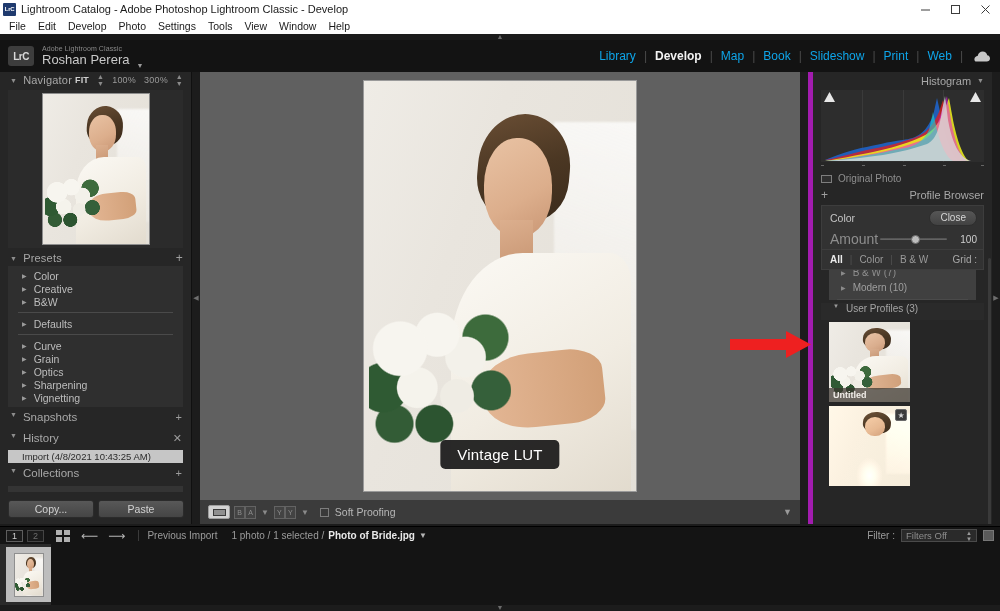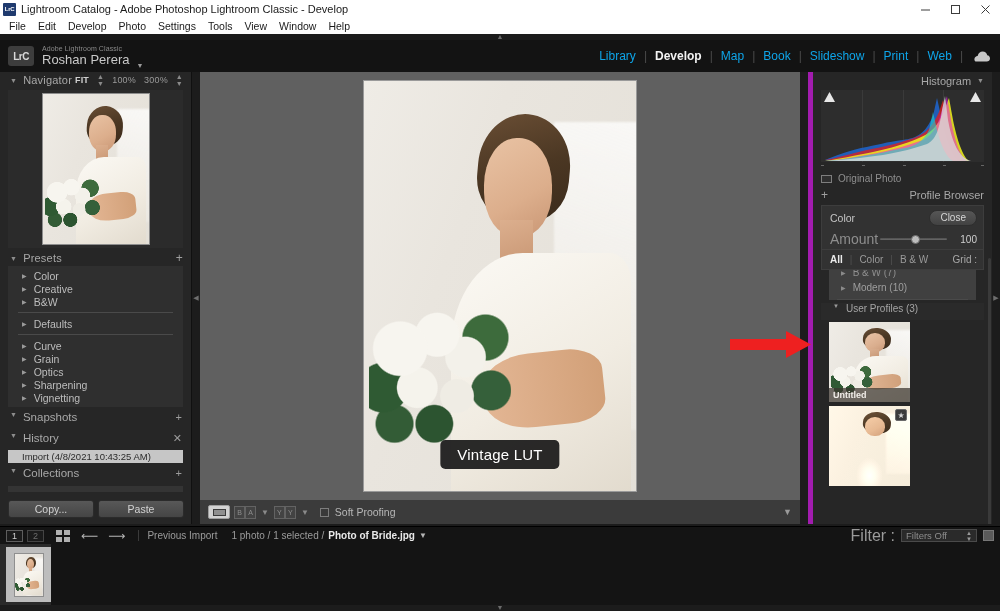--- a/index.html
+++ b/index.html
@@ -371,21 +371,21 @@
     width: 14px; height: 12px; margin: 0 6px 0 8px; display: grid;
     grid-template-columns: 1fr 1fr; grid-template-rows: 1fr 1fr; gap: 2px;
   }
   .fs-grid-icon i { background: #b0b0b0; }
   .fs-arrow { color: #b4b4b4; font-size: 12px; margin: 0 5px; line-height: 1; }
   .fs-vsep { width: 1px; height: 11px; background: #3b3b3b; margin: 0 8px; }
   .fs-src { font-size: 10px; color: #9b9b9b; }
   .fs-meta { font-size: 10px; color: #9b9b9b; margin-left: 14px; }
   .fs-file { color: #e8e8e8; font-weight: bold; }
   .fs-right { margin-left: auto; display: flex; align-items: center; gap: 6px; }
-  .fs-filterlbl { font-size: 16px; color: #9b9b9b; }
+  .fs-filterlbl { font-size: 10px; color: #9b9b9b; }
   .fs-filterbox {
     width: 76px; height: 13px; background: #2a2a2a; border: 1px solid #4a4a4a;
     display: flex; align-items: center; padding: 0 4px;
     font-size: 9.5px; color: #8d8d8d;
   }
   .fs-filterbox .st { margin-left: auto; font-size: 6px; color: #9a9a9a; line-height: 1; }
   .fs-flag { width: 11px; height: 11px; background: #5a5a5a; border: 1px solid #777; }
 
   
   .filmstrip {

